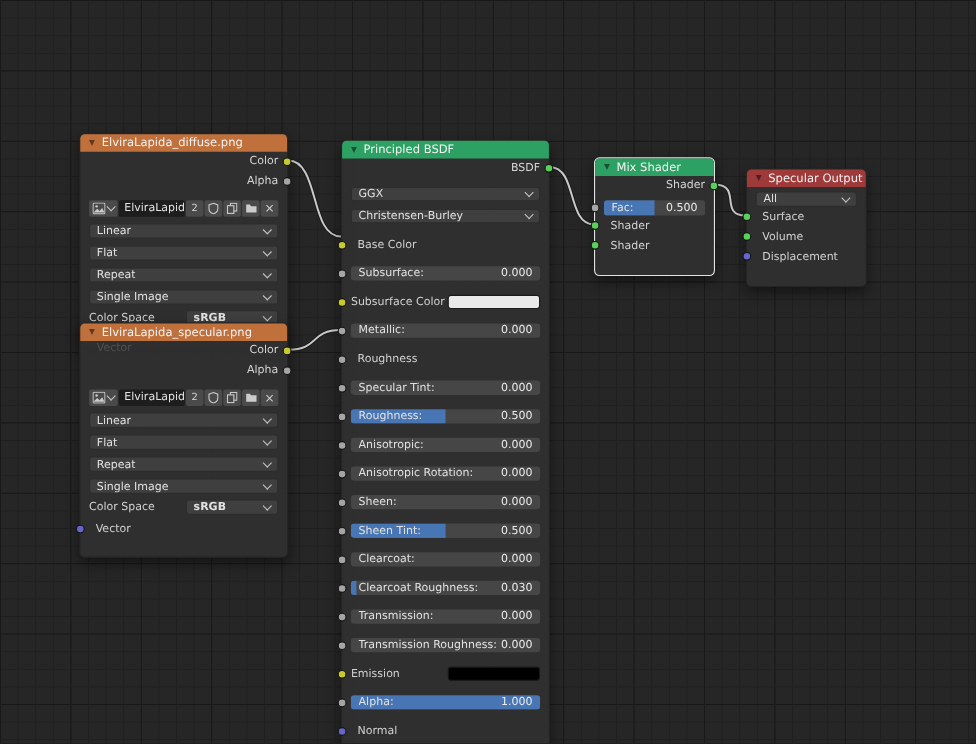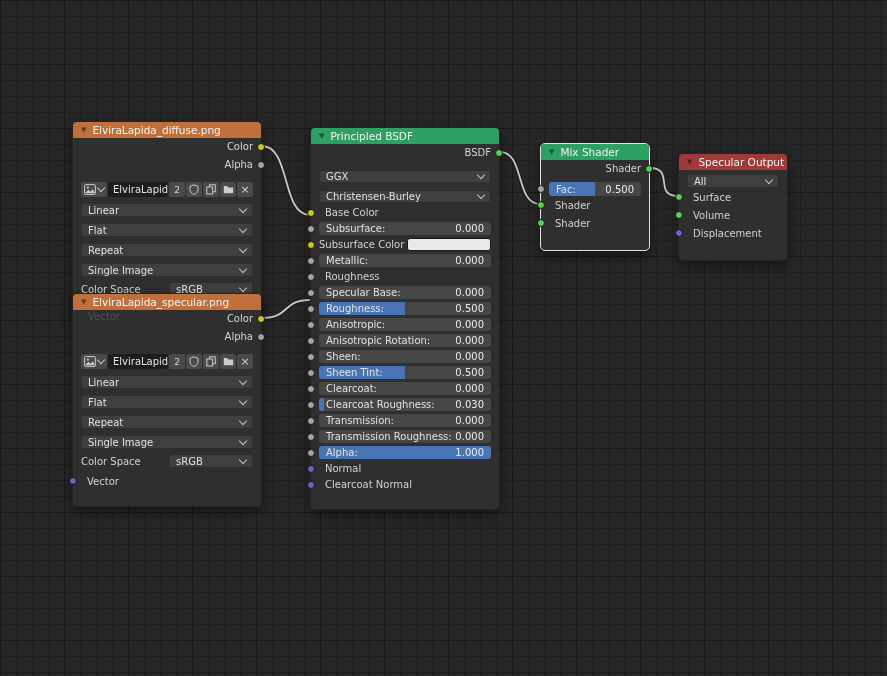--- a/index.html
+++ b/index.html
@@ -29,27 +29,27 @@
   }
   .tri{font-size:7px;color:rgba(0,0,0,0.5);line-height:16px;flex:0 0 auto;}
   .orow{position:relative;height:18px;line-height:18px;text-align:right;padding:0 8px;color:#d5d5d5;}
   .socket{
     position:absolute;width:8px;height:8px;border-radius:50%;
     border:1px solid #141414;box-sizing:border-box;top:50%;margin-top:-4px;z-index:5;
   }
   .s-right{right:-4px;} .s-left{left:-4px;}
   .prow{position:relative;padding:0 8px;display:flex;align-items:center;}
   .node-img .prow{height:14px;margin-top:6px;}
-  .node-bsdf .prow{height:13px;margin-top:3px;}
+  .node-bsdf .prow{height:13px;margin-top:13px;}
   .node-small .prow.kind-label{height:18px;margin-top:0;}
   .node-small .prow.kind-slider,.node-small .prow.kind-dropdown{height:14px;margin-top:4px;}
   .prow.kind-label{padding-left:14px;}
   .widget{flex:1;height:100%;display:flex;align-items:center;box-sizing:border-box;border-radius:3px;}
   .dropdown{background:#3f3f3f;border:1px solid #2d2d2d;justify-content:space-between;padding:0 6px;color:#dcdcdc;}
-  .dropdown.small{flex:0 0 84px;}
+  .dropdown.small{flex:0 0 84px;font-weight:bold;}
   .chev{width:5px;height:5px;border-right:1.3px solid #c4c4c4;border-bottom:1.3px solid #c4c4c4;
         transform:rotate(45deg);margin-top:-3px;flex:0 0 auto;}
   .slider{background:#464646;position:relative;overflow:hidden;justify-content:space-between;padding:0 7px;}
   .slider .fill{position:absolute;left:0;top:0;bottom:0;background:var(--blue,#4876b5);}
   .slider .wlabel,.slider .wvalue{position:relative;z-index:1;}
   .wlabel{color:#e2e2e2;white-space:nowrap;overflow:hidden;}
   .wvalue{color:#ececec;text-align:center;}
   .plain{color:#d2d2d2;white-space:nowrap;}
   .flex1{flex:1;}
   .swatch{flex:0 0 84px;height:13px;border-radius:3px;border:1px solid #1a1a1a;box-sizing:border-box;}
@@ -289,21 +289,21 @@
           </div>
         </div>
         <div class="prow kind-label">
           <span class="socket s-left" style="background: rgb(165, 165, 165);"></span>
           <span class="plain">Roughness</span>
         </div>
         <div class="prow kind-slider">
           <span class="socket s-left" style="background: rgb(165, 165, 165);"></span>
           <div class="widget slider">
             <div class="fill" style="width: 0%;"></div>
-            <span class="wlabel">Specular Base:</span>
+            <span class="wlabel">Specular Tint:</span>
             <span class="wvalue">0.000</span>
           </div>
         </div>
         <div class="prow kind-slider">
           <span class="socket s-left" style="background: rgb(165, 165, 165);"></span>
           <div class="widget slider">
             <div class="fill" style="width: 50%;"></div>
             <span class="wlabel">Roughness:</span>
             <span class="wvalue">0.500</span>
           </div>
@@ -364,20 +364,25 @@
             <span class="wvalue">0.000</span>
           </div>
         </div>
         <div class="prow kind-slider">
           <span class="socket s-left" style="background: rgb(165, 165, 165);"></span>
           <div class="widget slider">
             <div class="fill" style="width: 0%;"></div>
             <span class="wlabel">Transmission Roughness:</span>
             <span class="wvalue">0.000</span>
           </div>
+        </div>
+        <div class="prow kind-color">
+          <span class="socket s-left" style="background: rgb(201, 201, 44);"></span>
+          <span class="plain flex1">Emission</span>
+          <div class="swatch" style="background: rgb(0, 0, 0);"></div>
         </div>
         <div class="prow kind-slider">
           <span class="socket s-left" style="background: rgb(165, 165, 165);"></span>
           <div class="widget slider">
             <div class="fill" style="width: 100%;"></div>
             <span class="wlabel">Alpha:</span>
             <span class="wvalue">1.000</span>
           </div>
         </div>
         <div class="prow kind-label">

